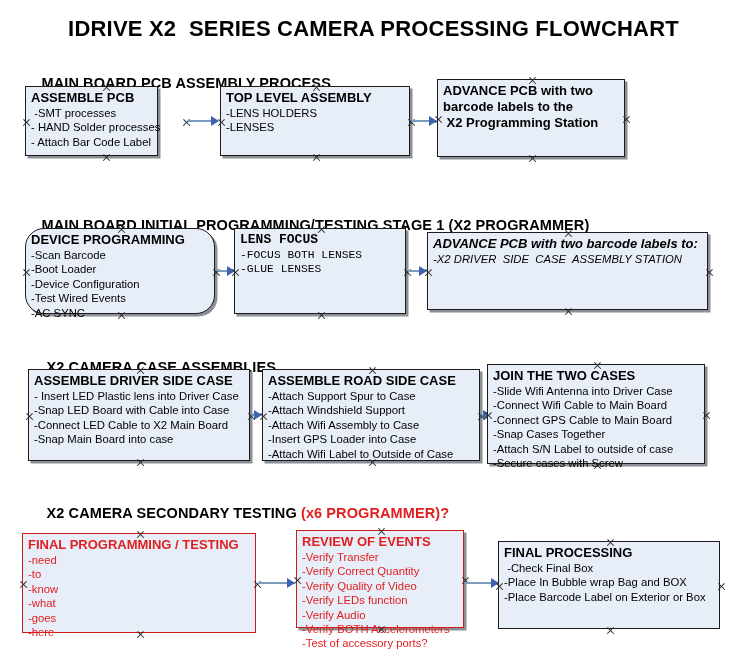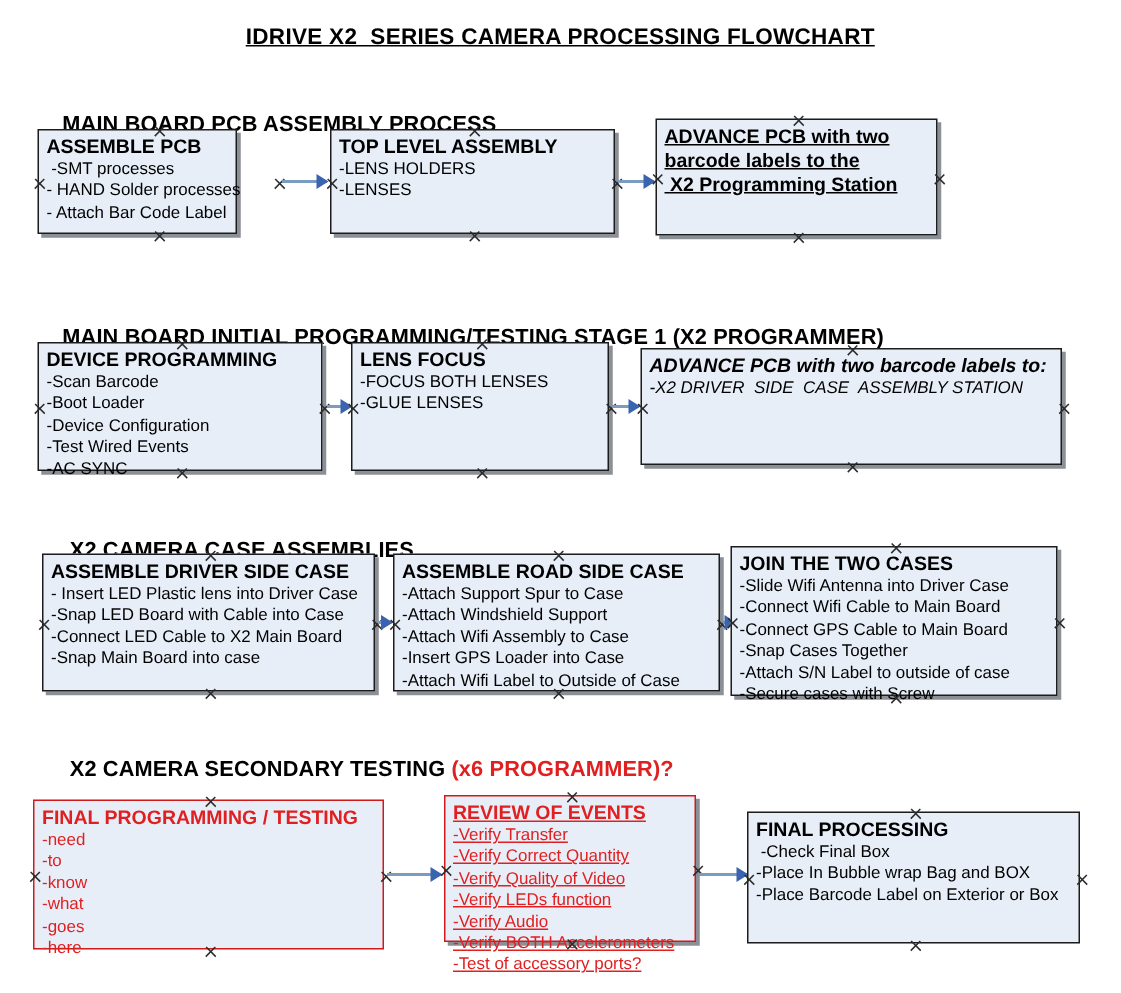--- a/index.html
+++ b/index.html
@@ -8,21 +8,21 @@
     width:747px;height:662px;position:relative;overflow:hidden;
     font-family:"Liberation Sans","DejaVu Sans",sans-serif;
     color:#000000;
     -webkit-font-smoothing:antialiased;
   }
   #canvas{position:absolute;left:0;top:0;width:747px;height:662px;}
 
   
   .doc-title{
     position:absolute;left:0;top:16px;width:747px;text-align:center;
-    font-size:15px;font-weight:bold;letter-spacing:0.2px;white-space:pre;text-decoration:underline;
+    font-size:22px;font-weight:bold;letter-spacing:0.2px;white-space:pre;
   }
   .section-title{
     position:absolute;font-size:14.5px;font-weight:bold;white-space:pre;
     letter-spacing:0.1px;
   }
   .section-title .red{color:#e02020;}
 
   
   .node{
     position:absolute;box-sizing:border-box;
@@ -102,53 +102,53 @@
     <div class="handle" style="left:95px;top:70px;"></div>
     <div class="handle" style="left:0;top:35px;"></div>
     <div class="handle" style="left:190px;top:35px;"></div>
   </div>
 
   <div class="arrow" style="left:412px;top:116px;width:24px;">
     <div class="shaft"></div>
       <div class="head"></div>
   </div>
 
-  <div class="node" style="left:437px;top:79px;width:188px;height:78px;text-decoration:underline;">
+  <div class="node" style="left:437px;top:79px;width:188px;height:78px;">
     <span class="n-title">ADVANCE PCB with two</span>
     <span class="n-title">barcode labels to the</span>
     <span class="n-title"> X2 Programming Station</span>
     <div class="handle" style="left:94px;top:0;"></div>
     <div class="handle" style="left:94px;top:78px;"></div>
     <div class="handle" style="left:0;top:39px;"></div>
     <div class="handle" style="left:188px;top:39px;"></div>
   </div>
 
   <div class="section-title" style="left:25px;top:201px;">
     <span>MAIN BOARD INITIAL PROGRAMMING/TESTING STAGE 1 (X2 PROGRAMMER)</span><span class="red"></span>
   </div>
 
-  <div class="node" style="left:25px;top:228px;width:190px;height:86px;">
+  <div class="node" style="left:25px;top:228px;width:190px;height:86px;border-radius:19px;">
     <span class="n-title">DEVICE PROGRAMMING</span>
     <span class="n-item">-Scan Barcode</span>
     <span class="n-item">-Boot Loader</span>
     <span class="n-item">-Device Configuration</span>
     <span class="n-item">-Test Wired Events</span>
     <span class="n-item">-AC SYNC</span>
     <div class="handle" style="left:95px;top:0;"></div>
     <div class="handle" style="left:95px;top:86px;"></div>
     <div class="handle" style="left:0;top:43px;"></div>
     <div class="handle" style="left:190px;top:43px;"></div>
   </div>
 
   <div class="arrow" style="left:218px;top:266px;width:16px;">
     <div class="shaft"></div>
       <div class="head"></div>
   </div>
 
-  <div class="node" style="left:234px;top:228px;width:172px;height:86px;">
+  <div class="node" style="left:234px;top:228px;width:172px;height:86px;font-family:Liberation Mono, monospace;">
     <span class="n-title">LENS FOCUS</span>
     <span class="n-item">-FOCUS BOTH LENSES</span>
     <span class="n-item">-GLUE LENSES</span>
     <div class="handle" style="left:86px;top:0;"></div>
     <div class="handle" style="left:86px;top:86px;"></div>
     <div class="handle" style="left:0;top:43px;"></div>
     <div class="handle" style="left:172px;top:43px;"></div>
   </div>
 
   <div class="arrow" style="left:408px;top:266px;width:18px;">
@@ -234,21 +234,21 @@
     <div class="handle" style="left:117px;top:100px;"></div>
     <div class="handle" style="left:0;top:50px;"></div>
     <div class="handle" style="left:234px;top:50px;"></div>
   </div>
 
   <div class="arrow" style="left:258px;top:578px;width:36px;">
     <div class="shaft"></div>
       <div class="head"></div>
   </div>
 
-  <div class="node red-node" style="left:296px;top:530px;width:168px;height:98px;text-decoration:underline;">
+  <div class="node red-node" style="left:296px;top:530px;width:168px;height:98px;">
     <span class="n-title">REVIEW OF EVENTS</span>
     <span class="n-item">-Verify Transfer</span>
     <span class="n-item">-Verify Correct Quantity</span>
     <span class="n-item">-Verify Quality of Video</span>
     <span class="n-item">-Verify LEDs function</span>
     <span class="n-item">-Verify Audio</span>
     <span class="n-item">-Verify BOTH Accelerometers</span>
     <span class="n-item">-Test of accessory ports?</span>
     <div class="handle" style="left:84px;top:0;"></div>
     <div class="handle" style="left:84px;top:98px;"></div>

